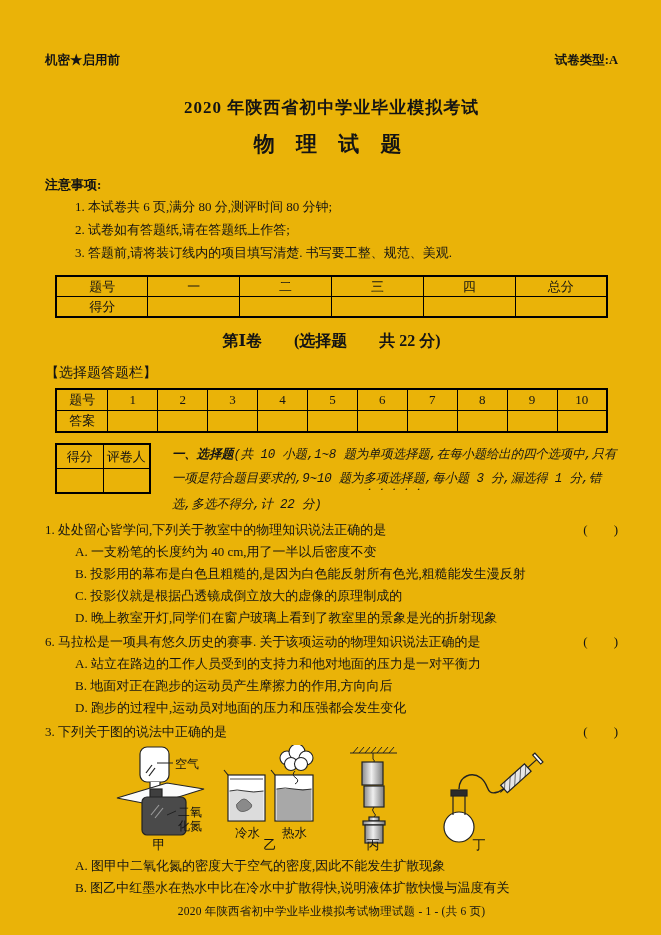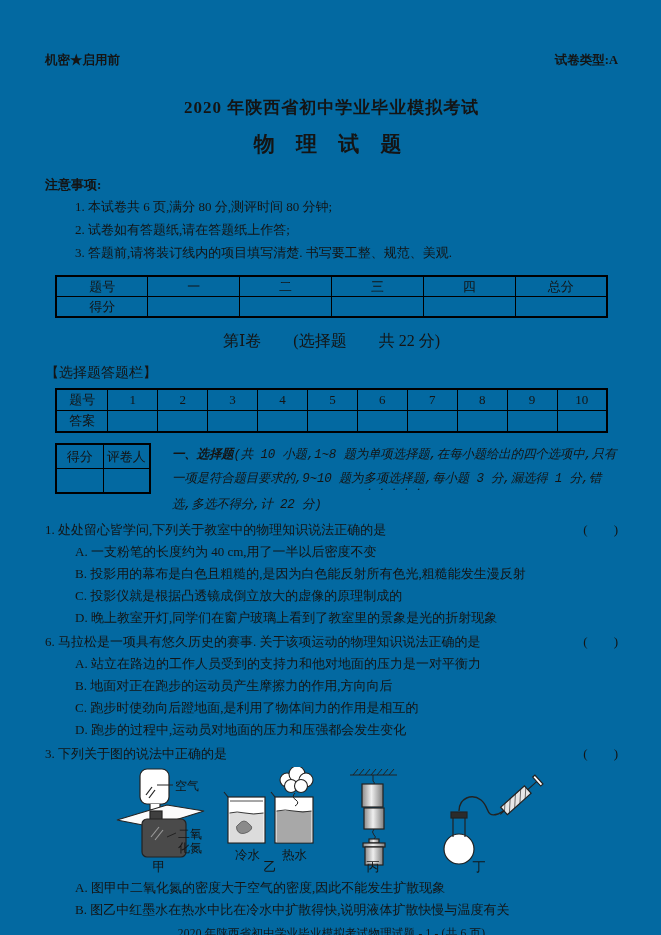--- a/index.html
+++ b/index.html
@@ -1,41 +1,41 @@
 <!DOCTYPE html>
 <html><head>
 <meta charset="utf-8">
 <style>
   html,body{margin:0;padding:0;background:#ffffff;}
   .page{
     position:relative;
     width:661px;height:935px;
     box-sizing:border-box;
     padding:52px 43px 12px 45px;
-    background:#0369a1;
+    background:#eab308;
     color:#141414;
     font-family:"Liberation Serif","DejaVu Serif",serif;
     font-size:13px;
     overflow:hidden;
   }
   
   .hdr-row{display:flex;justify-content:space-between;font-size:12.5px;font-weight:bold;}
   .exam-title{margin:27px 0 0 0;text-align:center;font-size:17px;font-weight:bold;letter-spacing:1px;font-family:Liberation Serif, serif;}
   .subject-title{margin:11px 0 0 0;text-align:center;font-size:21px;font-weight:bold;letter-spacing:8px;}
   
   .notice{margin-top:17px;}
   .notice-head{font-weight:bold;font-size:13px;line-height:20px;}
   .notice-item{line-height:23px;padding-left:30px;}
   
   table{border-collapse:collapse;table-layout:fixed;}
   .score-table{width:553px;margin:11px 0 0 10px;border:2px solid #000;}
   .score-table td{border:1px solid #000;height:19px;text-align:center;font-size:13px;padding:0;}
   .ans-table{width:553px;margin:6px 0 0 10px;border:2px solid #000;}
   .ans-table td{border:1px solid #000;height:20px;text-align:center;font-size:13px;padding:0;}
-  .part-title{margin-top:13px;text-align:center;font-size:16px;font-weight:normal;}
+  .part-title{margin-top:13px;text-align:center;font-size:16px;font-weight:bold;}
   .ans-head{margin-top:12px;font-size:14px;}
   
   .instr-block{margin-top:10px;}
   .grader-box{float:left;width:96px;margin-left:10px;margin-right:21px;border:2px solid #000;}
   .grader-box td{border:1px solid #000;height:23px;text-align:center;font-size:13px;padding:0 2px;}
   .instr{margin:0;line-height:24px;font-size:12.5px;font-style:italic;letter-spacing:-0.2px;font-family:Liberation Mono, monospace;}
   .instr .lead{font-weight:bold;}
   .emph{
     -webkit-text-emphasis:filled dot;text-emphasis:filled dot;
     -webkit-text-emphasis-position:under right;text-emphasis-position:under right;
@@ -168,21 +168,20 @@
     <div class="qopt">D. 晚上教室开灯,同学们在窗户玻璃上看到了教室里的景象是光的折射现象</div>
   </div>
 
   <div class="q">
     <div class="qline">
       <span>6. 马拉松是一项具有悠久历史的赛事. 关于该项运动的物理知识说法正确的是</span>
       <span>(　　)</span>
     </div>
     <div class="qopt">A. 站立在路边的工作人员受到的支持力和他对地面的压力是一对平衡力</div>
     <div class="qopt">B. 地面对正在跑步的运动员产生摩擦力的作用,方向向后</div>
-    <div class="qopt">C. 跑步时使劲向后蹬地面,是利用了物体间力的作用是相互的</div>
     <div class="qopt">D. 跑步的过程中,运动员对地面的压力和压强都会发生变化</div>
   </div>
 
   <div class="q">
     <div class="qline">
       <span>3. 下列关于图的说法中正确的是</span>
       <span>(　　)</span>
     </div>
 
     <div class="fig-row">

